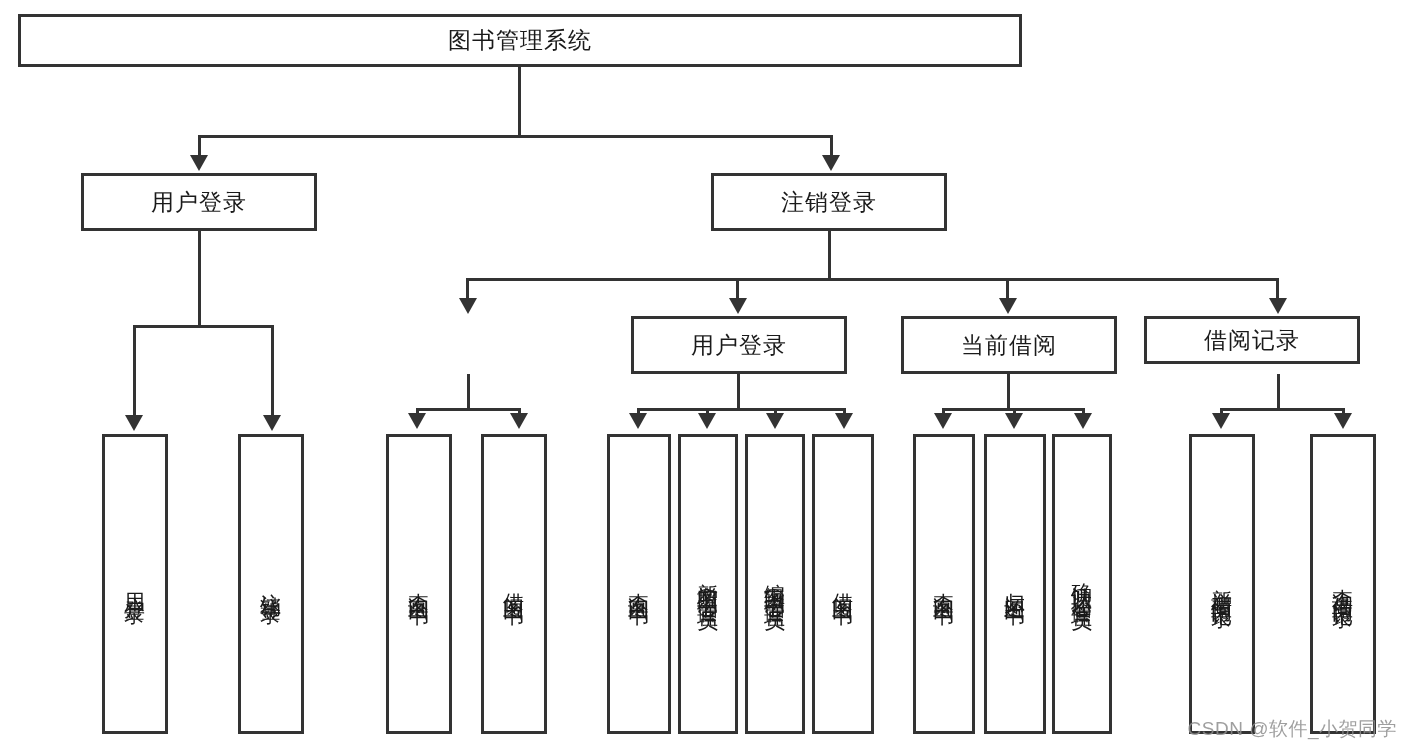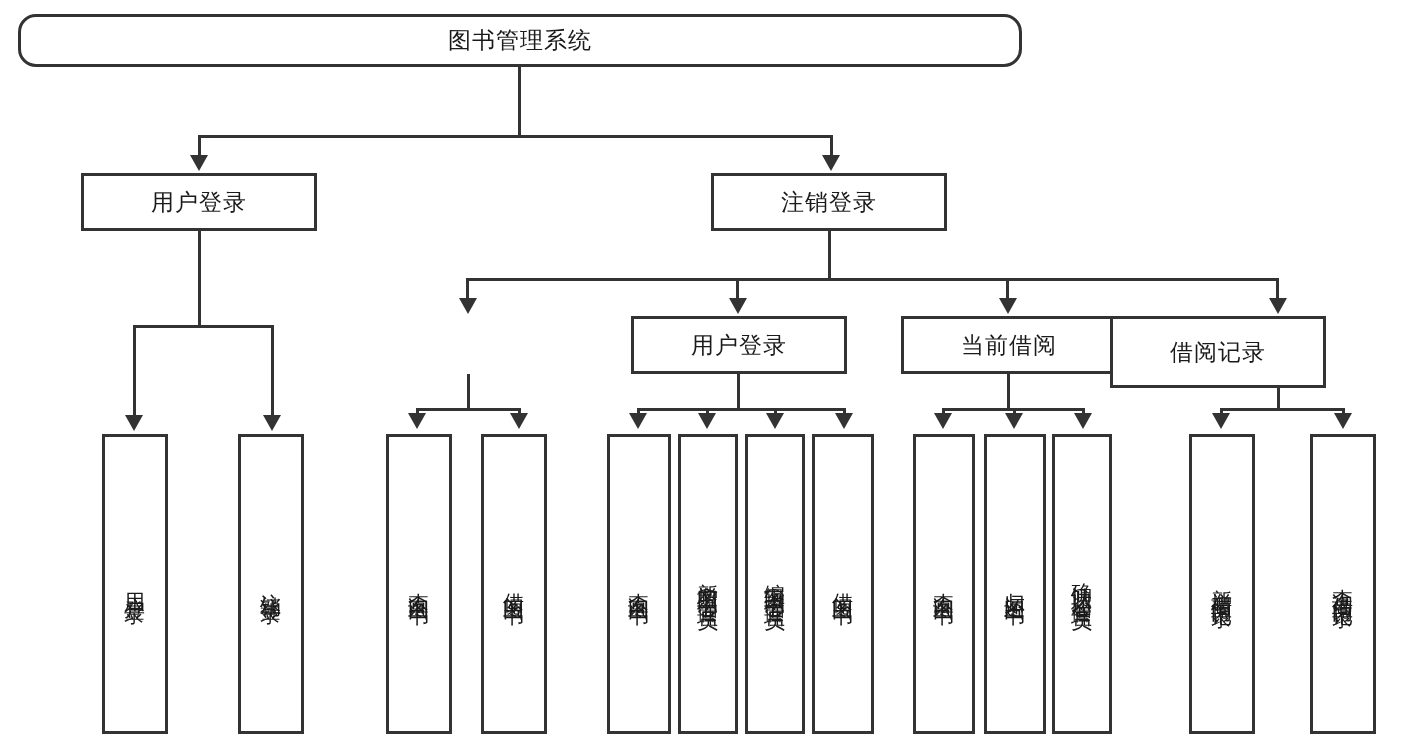--- a/index.html
+++ b/index.html
@@ -97,36 +97,36 @@
     <div class="edge vline" style="left: 843px; top: 408px; height: 7px;"></div>
     <div class="edge vline" style="left: 1007px; top: 374px; height: 34px;"></div>
     <div class="edge hline" style="left: 942px; top: 408px; width: 140px;"></div>
     <div class="edge vline" style="left: 942px; top: 408px; height: 7px;"></div>
     <div class="edge vline" style="left: 1013px; top: 408px; height: 7px;"></div>
     <div class="edge vline" style="left: 1082px; top: 408px; height: 7px;"></div>
     <div class="edge vline" style="left: 1277px; top: 374px; height: 34px;"></div>
     <div class="edge hline" style="left: 1220px; top: 408px; width: 122px;"></div>
     <div class="edge vline" style="left: 1220px; top: 408px; height: 7px;"></div>
     <div class="edge vline" style="left: 1342px; top: 408px; height: 7px;"></div>
-    <div class="node h" style="left: 18px; top: 14px; width: 1004px; height: 53px; border-radius: 18px;">
+    <div class="node h" style="left: 18px; top: 14px; width: 1004px; height: 53px;">
       <span>图书管理系统</span>
     </div>
     <div class="node h" style="left: 81px; top: 173px; width: 236px; height: 58px;">
       <span>用户登录</span>
     </div>
     <div class="node h" style="left: 711px; top: 173px; width: 236px; height: 58px;">
       <span>注销登录</span>
     </div>
     <div class="node h" style="left: 631px; top: 316px; width: 216px; height: 58px;">
       <span>用户登录</span>
     </div>
     <div class="node h" style="left: 901px; top: 316px; width: 216px; height: 58px; font-family: Liberation Serif, serif;">
       <span>当前借阅</span>
     </div>
-    <div class="node h" style="left: 1110px; top: 316px; width: 216px; height: 72px;">
+    <div class="node h" style="left: 1144px; top: 316px; width: 216px; height: 48px;">
       <span>借阅记录</span>
     </div>
     <div class="node v" style="left: 102px; top: 434px; width: 66px; height: 300px;">
       <span class="vtext">用户登录</span>
     </div>
     <div class="node v" style="left: 238px; top: 434px; width: 66px; height: 300px;">
       <span class="vtext">注销登录</span>
     </div>
     <div class="node v" style="left: 386px; top: 434px; width: 66px; height: 300px;">
       <span class="vtext">查询图书</span>
@@ -173,13 +173,14 @@
     <div class="arrow" style="left: 510px; top: 413px;"></div>
     <div class="arrow" style="left: 629px; top: 413px;"></div>
     <div class="arrow" style="left: 698px; top: 413px;"></div>
     <div class="arrow" style="left: 766px; top: 413px;"></div>
     <div class="arrow" style="left: 835px; top: 413px;"></div>
     <div class="arrow" style="left: 934px; top: 413px;"></div>
     <div class="arrow" style="left: 1005px; top: 413px;"></div>
     <div class="arrow" style="left: 1074px; top: 413px;"></div>
     <div class="arrow" style="left: 1212px; top: 413px;"></div>
     <div class="arrow" style="left: 1334px; top: 413px;"></div>
+    <div id="watermark">CSDN @软件_小贺同学</div>
 </div>
 
 </body></html>

